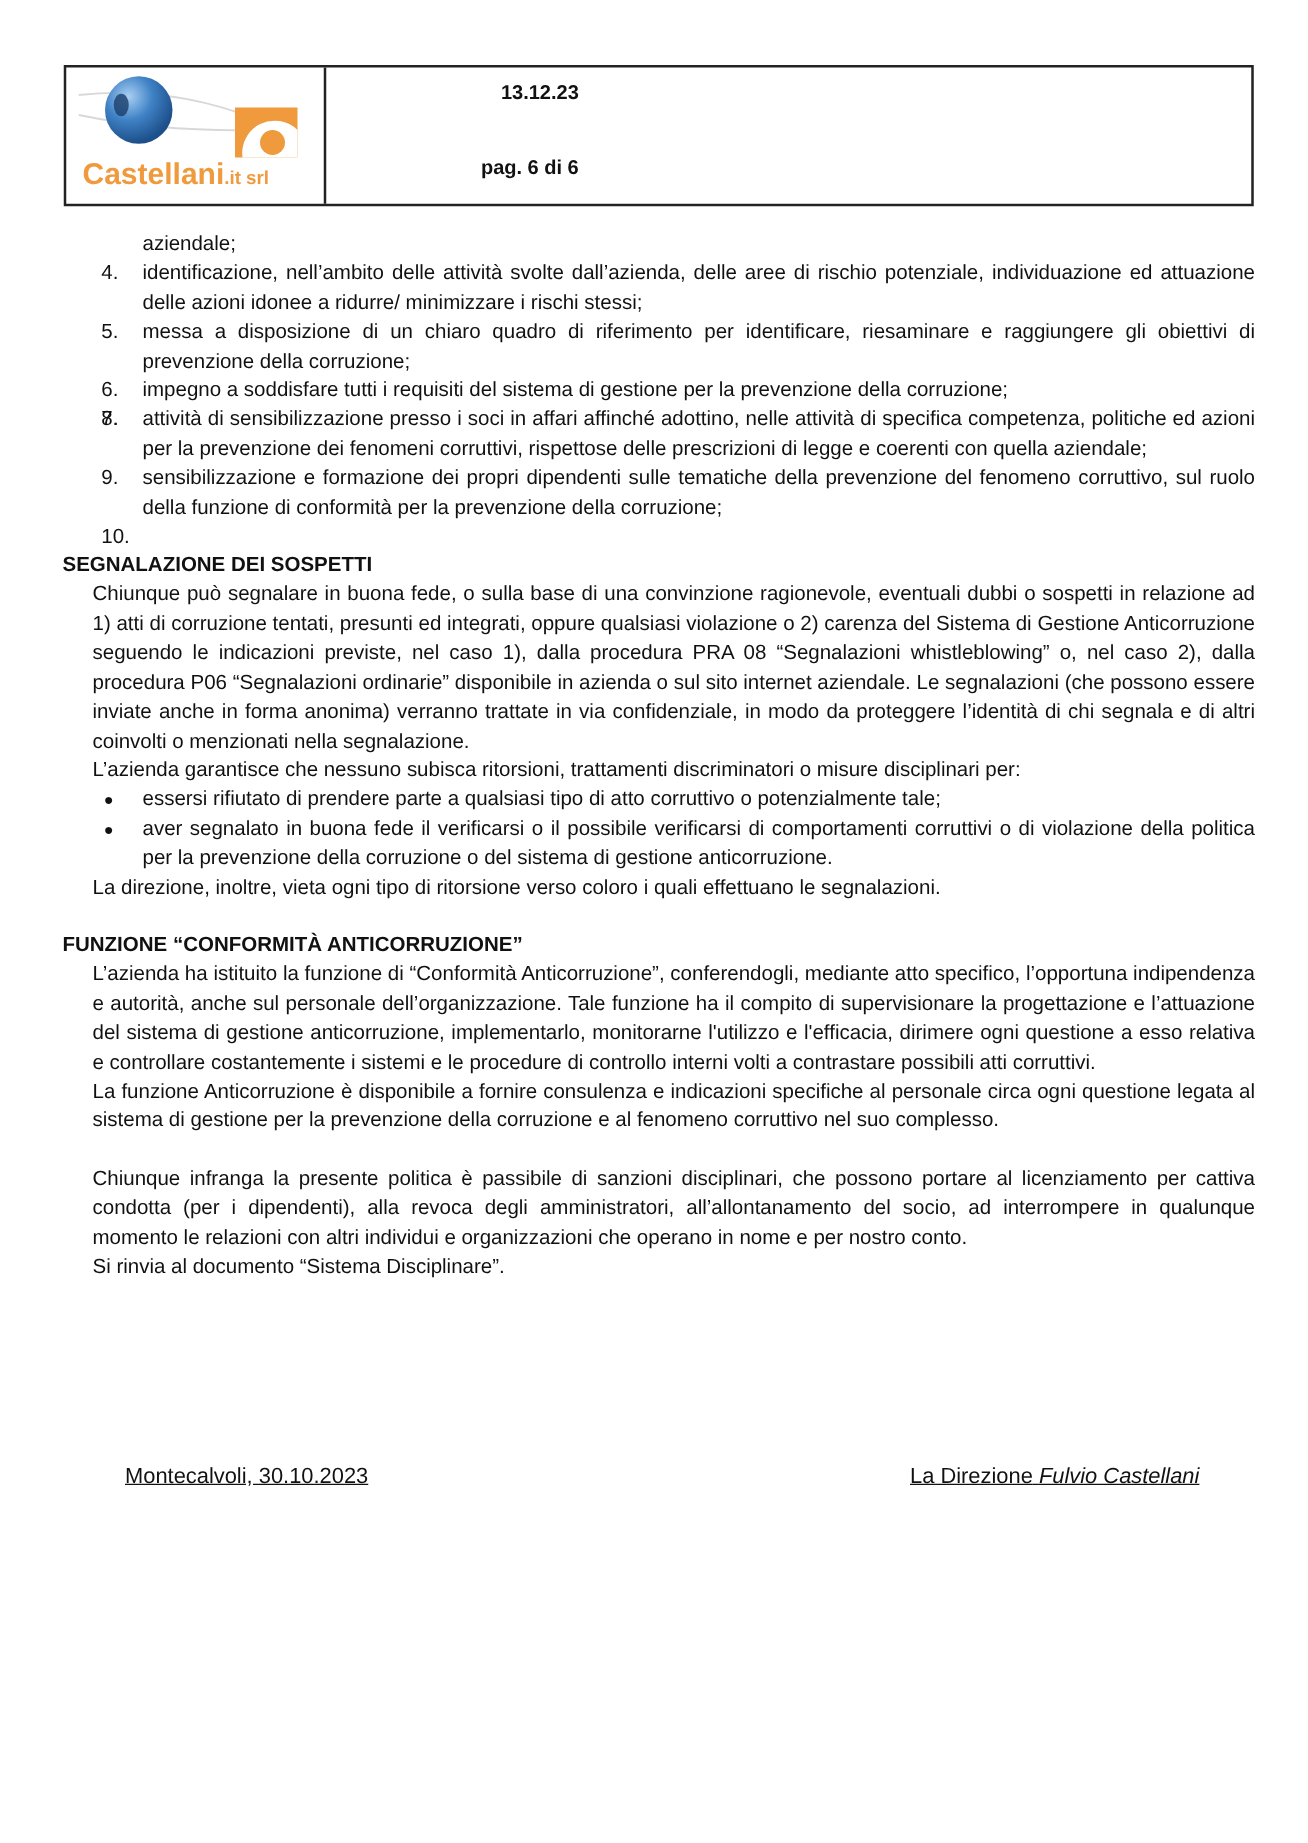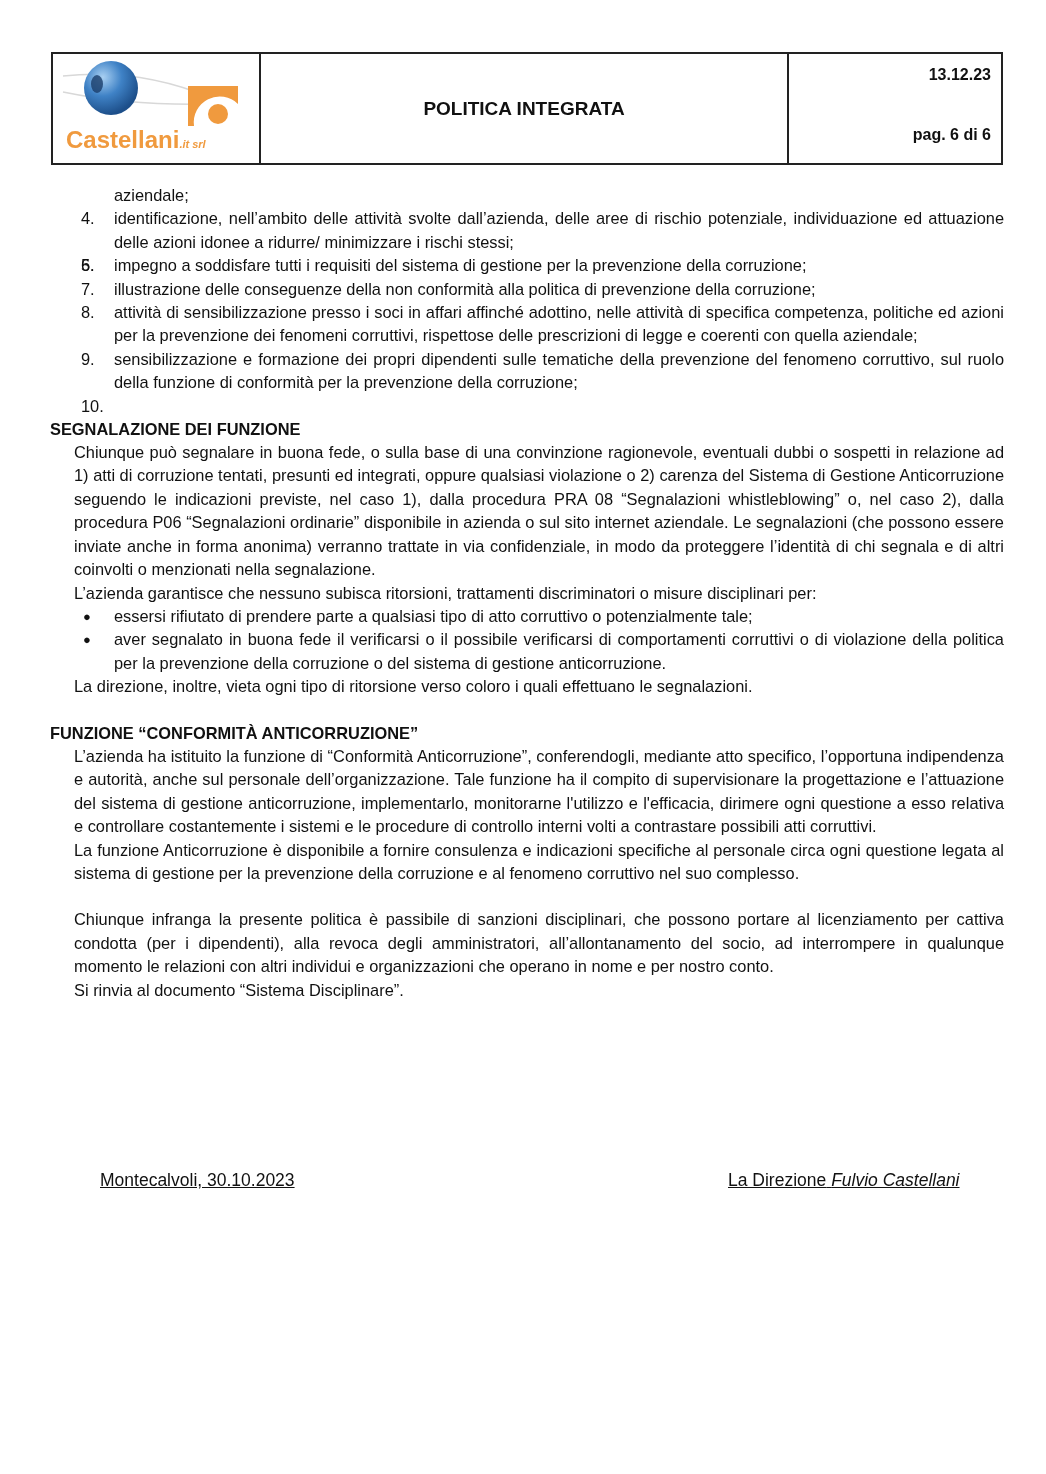--- a/index.html
+++ b/index.html
@@ -9,21 +9,21 @@
     border: 2px solid #222; box-sizing: border-box; display: flex;
   }
   .hdr-logo { width: 206px; border-right: 2px solid #222; position: relative; }
   .hdr-title { flex: 1; border-right: 2px solid #222; display: flex; align-items: center; justify-content: center;
     font-weight: bold; font-size: 19px; }
   .hdr-meta { width: 212px; position: relative; font-weight: bold; font-size: 16px; }
   .hdr-meta .date { position: absolute; right: 10px; top: 12px; }
   .hdr-meta .page { position: absolute; right: 10px; top: 72px; }
   .logo-svg { position: absolute; left: 8px; top: 4px; }
   .logo-text { position: absolute; left: 13px; top: 72px; font-weight: bold; color: #f09a3e; font-size: 24px; letter-spacing: 0px; white-space: nowrap; }
-  .logo-text .small { font-size: 11px; font-style: italic; }
+  .logo-text .small { font-size: 15px; }
 
   .content { position: absolute; left: 50px; top: 184px; width: 954px; font-size: 16.4px; line-height: 23.4px; }
   .list-cont { padding-left: 64px; }
   ol.num { margin: 0; padding: 0; list-style: none; }
   ol.num li { position: relative; padding-left: 64px; text-align: justify; }
   ol.num li .n { position: absolute; left: 31px; top: 0; }
   .section { margin-top: 23px; }
   .h { font-weight: bold; }
   .p { text-align: justify; margin-left: 24px; }
   ul.bul { margin: 0; padding: 0; list-style: none; }
@@ -50,41 +50,40 @@
       <path d="M2 18 Q80 10 150 40" stroke="#d8d8d8" stroke-width="1.5" fill="none"></path>
       <path d="M2 34 Q70 48 150 46" stroke="#d8d8d8" stroke-width="1.5" fill="none"></path>
       <circle cx="50" cy="30" r="27" fill="url(#g1)"></circle>
       <ellipse cx="36" cy="26" rx="6" ry="9" fill="#1a3d6a" opacity="0.8"></ellipse>
       <rect x="127" y="28" width="50" height="40" fill="#f09a3e"></rect>
       <path d="M133 68 A26 26 0 0 1 177 46 L177 68 Z" fill="#ffffff"></path>
       <circle cx="157" cy="56" r="10" fill="#f09a3e"></circle>
     </svg>
     <div class="logo-text"><span>Castellani</span><span class="small">.it srl</span></div>
   </div>
-  <div class="hdr-title">POLITICA INTEGRATA</div>
   <div class="hdr-meta">
     <div class="date">13.12.23</div>
     <div class="page">pag. 6 di 6</div>
   </div>
 </div>
 
 <div class="content">
   <div class="list-cont">aziendale;</div>
   <ol class="num">
     <li><span class="n">4.</span><span>identificazione, nell’ambito delle attività svolte dall’azienda, delle aree di rischio potenziale, individuazione ed attuazione delle azioni idonee a ridurre/ minimizzare i rischi stessi;</span></li>
-    <li><span class="n">5.</span></li>
+    <li><span class="n">5.</span><span>messa a disposizione di un chiaro quadro di riferimento per identificare, riesaminare e raggiungere gli obiettivi di prevenzione della corruzione;</span></li>
     <li><span class="n">6.</span><span>impegno a soddisfare tutti i requisiti del sistema di gestione per la prevenzione della corruzione;</span></li>
-    <li><span class="n">7.</span><span>illustrazione delle conseguenze della non conformità alla politica di prevenzione della corruzione;</span></li>
+    <li><span class="n">7.</span></li>
     <li><span class="n">8.</span><span>attività di sensibilizzazione presso i soci in affari affinché adottino, nelle attività di specifica competenza, politiche ed azioni per la prevenzione dei fenomeni corruttivi, rispettose delle prescrizioni di legge e coerenti con quella aziendale;</span></li>
     <li><span class="n">9.</span><span>sensibilizzazione e formazione dei propri dipendenti sulle tematiche della prevenzione del fenomeno corruttivo, sul ruolo della funzione di conformità per la prevenzione della corruzione;</span></li>
     <li><span class="n">10.</span></li>
   </ol>
 
   <div class="section">
-    <div class="h">SEGNALAZIONE DEI FUNZIONE</div>
+    <div class="h">SEGNALAZIONE DEI SOSPETTI</div>
     <div class="p">Chiunque può segnalare in buona fede, o sulla base di una convinzione ragionevole, eventuali dubbi o sospetti in relazione ad 1) atti di corruzione tentati, presunti ed integrati, oppure qualsiasi violazione o 2) carenza del Sistema di Gestione Anticorruzione seguendo le indicazioni previste, nel caso 1), dalla procedura PRA 08 “Segnalazioni whistleblowing” o, nel caso 2), dalla procedura P06 “Segnalazioni ordinarie” disponibile in azienda o sul sito internet aziendale. Le segnalazioni (che possono essere inviate anche in forma anonima) verranno trattate in via confidenziale, in modo da proteggere l’identità di chi segnala e di altri coinvolti o menzionati nella segnalazione.</div>
     <div class="p">L’azienda garantisce che nessuno subisca ritorsioni, trattamenti discriminatori o misure disciplinari per:</div>
     <ul class="bul">
       <li><span class="b">●</span><span>essersi rifiutato di prendere parte a qualsiasi tipo di atto corruttivo o potenzialmente tale;</span></li>
       <li><span class="b">●</span><span>aver segnalato in buona fede il verificarsi o il possibile verificarsi di comportamenti corruttivi o di violazione della politica per la prevenzione della corruzione o del sistema di gestione anticorruzione.</span></li>
     </ul>
     <div class="p">La direzione, inoltre, vieta ogni tipo di ritorsione verso coloro i quali effettuano le segnalazioni.</div>
   </div>
 
   <div class="section">

